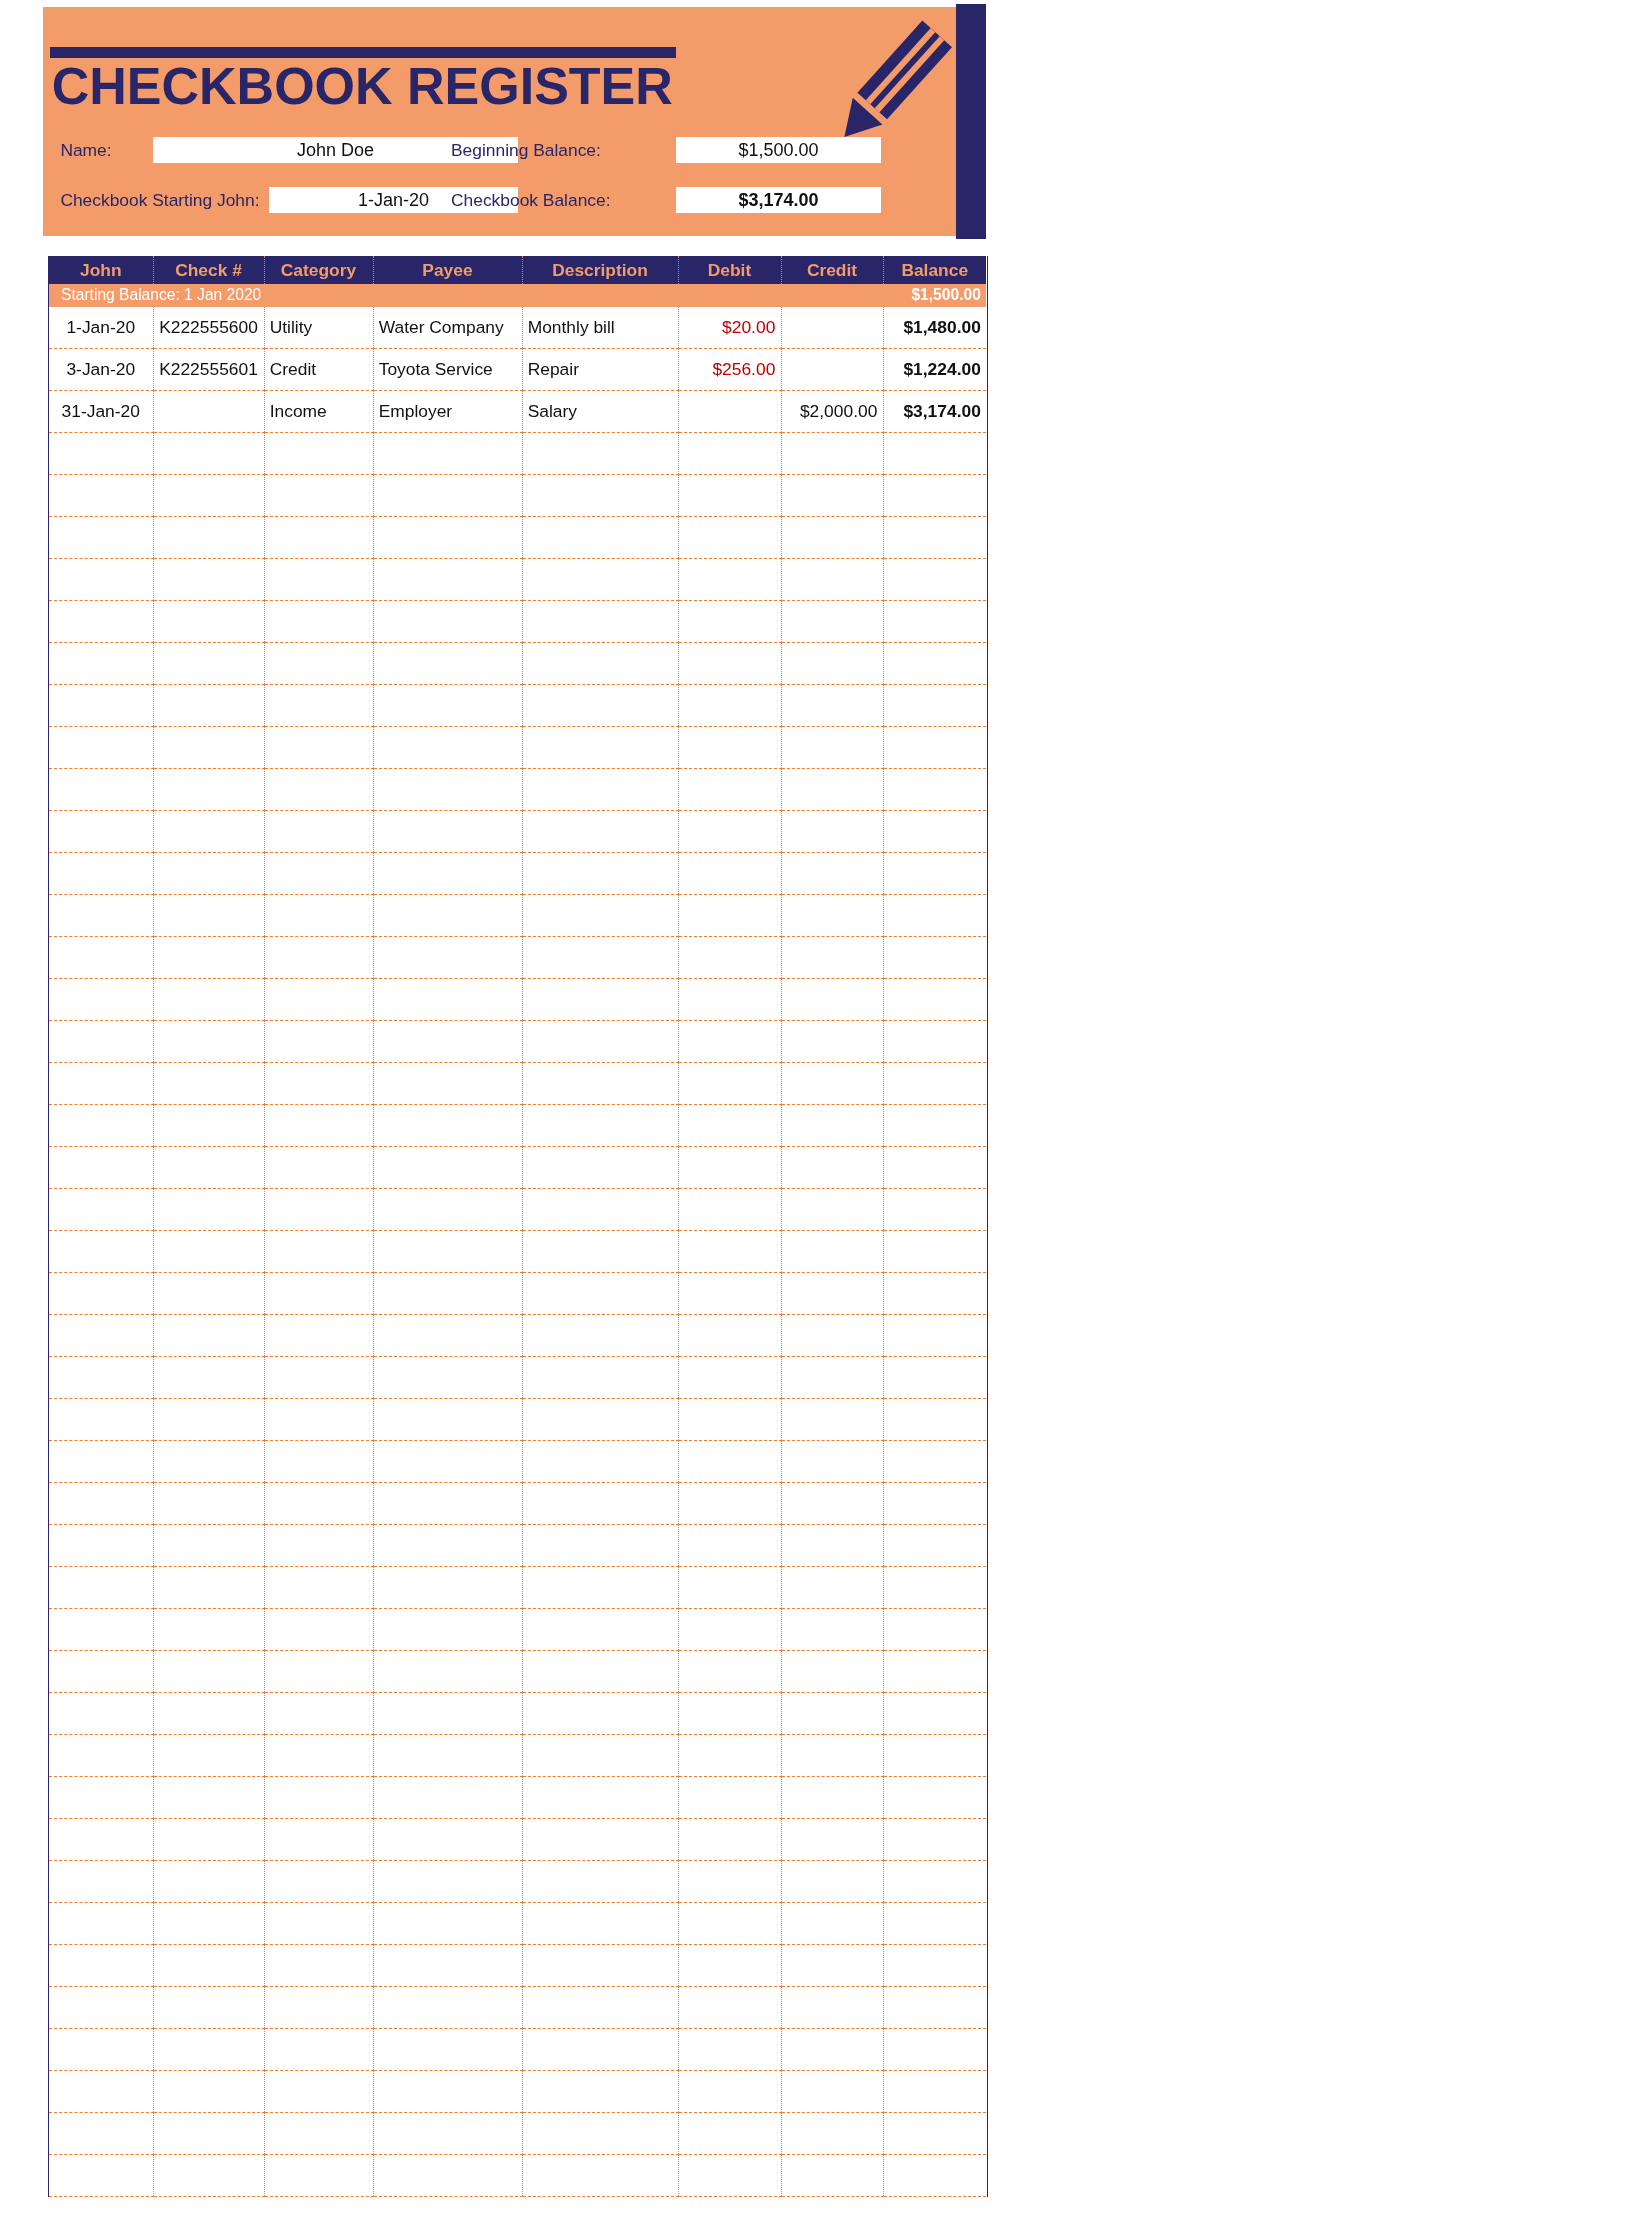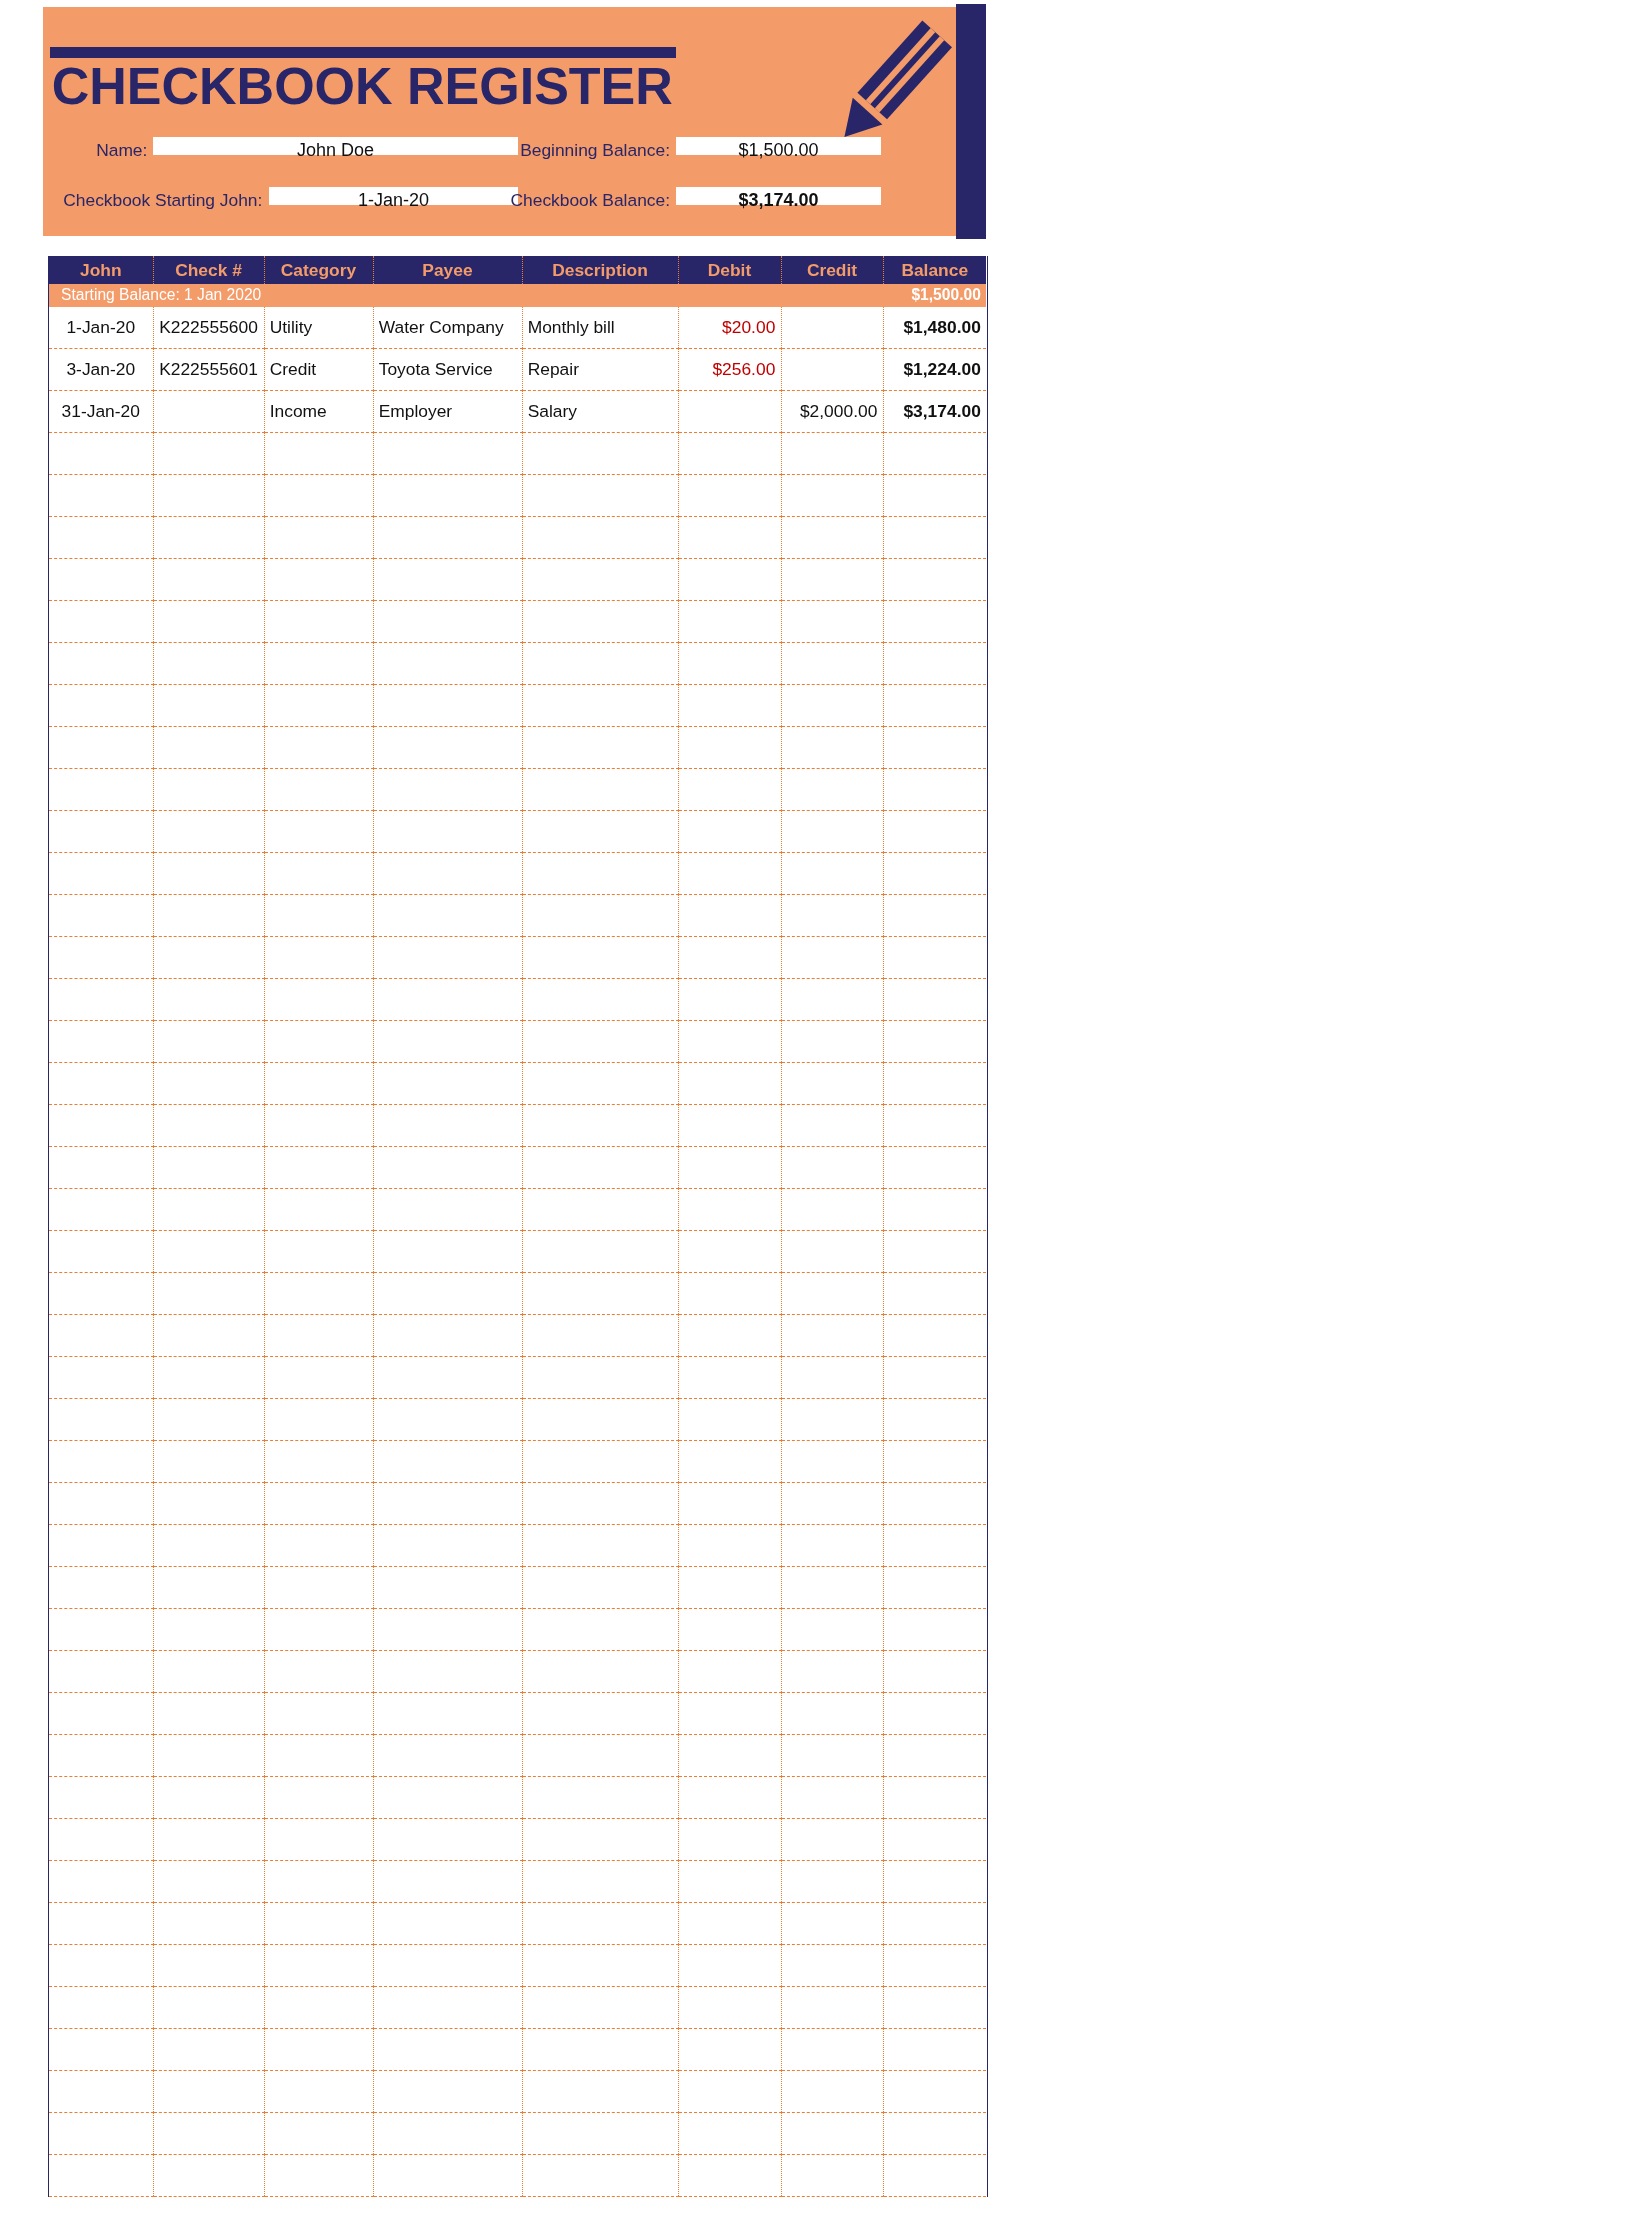--- a/index.html
+++ b/index.html
@@ -26,24 +26,24 @@
   }
   .title-underline{
     position:absolute;left:7px;top:40px;width:626px;height:11.3px;background:var(--navy);
   }
   .page-title{
     position:absolute;left:8.7px;top:49px;font-size:52px;font-weight:800;
     color:var(--navy);letter-spacing:0;white-space:nowrap;
   }
   .field-label{
     position:absolute;font-size:17.4px;color:var(--navy);line-height:26px;
-    text-align:right;white-space:nowrap;
+    white-space:nowrap;
   }
   .field-box{
-    position:absolute;height:18px;background:#ffffff;line-height:26px;
+    position:absolute;height:26px;background:#ffffff;line-height:26px;
     text-align:center;font-size:18px;color:#111;
   }
   .lbl-name{left:17.4px;top:130px;width:87px;}
   .box-name{left:110px;top:130px;width:365px;}
   .lbl-begbal{left:408px;top:130px;width:219px;}
   .box-begbal{left:633px;top:130px;width:205px;}
   .lbl-startdate{left:17.4px;top:180px;width:202px;}
   .box-startdate{left:226px;top:180px;width:249px;}
   .lbl-chkbal{left:408px;top:180px;width:219px;}
   .box-chkbal{left:633px;top:180px;width:205px;font-weight:700;}

